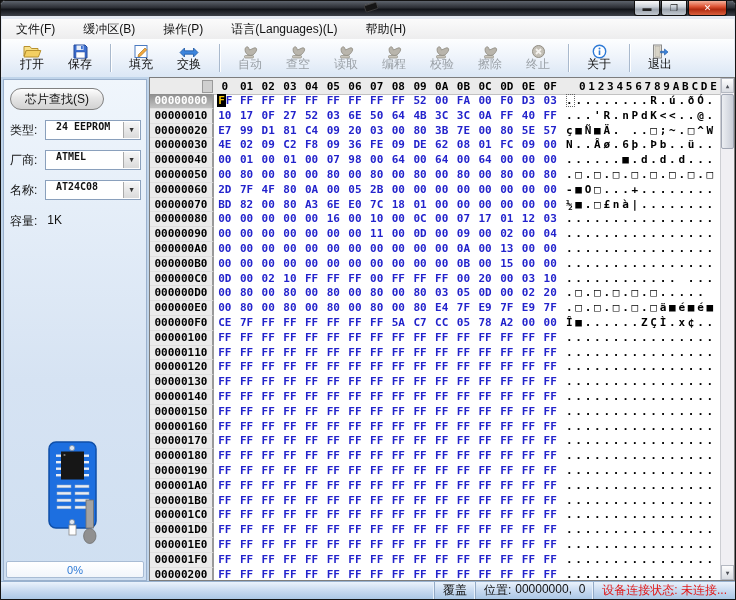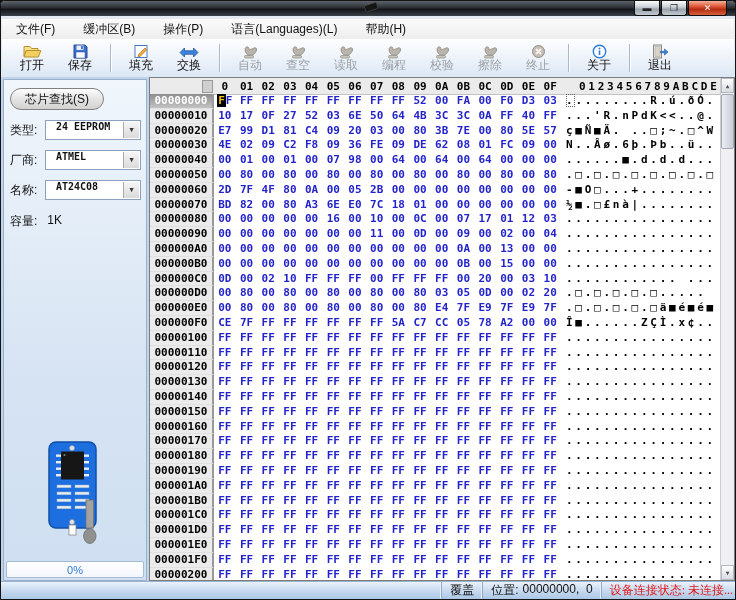--- a/index.html
+++ b/index.html
@@ -43,21 +43,21 @@
   
   .toolbar {
     position:absolute; top:38px; left:1px; right:1px; height:38px;
     background:linear-gradient(#fdfeff,#ecf2fa 55%,#dbe7f5);
     border-bottom:1px solid #bac9dd;
     display:flex; align-items:center; padding-left:6px;
   }
   .tbtn {
     min-width:46px; height:36px; padding:0 1px;
     display:flex; flex-direction:column; align-items:center; justify-content:center;
-    font-size:12px; color:#111; line-height:1.1;
+    font-size:12px; color:#111; line-height:1.1;font-family:Liberation Mono, monospace;
   }
   .tbtn.disabled { color:#9aa0a6; }
   .tbtn .icon { height:16px; display:flex; align-items:flex-end; justify-content:center; }
   .tsep { width:1px; height:28px; background:#a9b9cd; box-shadow:1px 0 0 #ffffff; margin:0 6px; }
   
   .main { position:absolute; top:76px; left:0; right:0; bottom:18px; background:#bfd4ea; }
   
   .sidebar {
     position:absolute; top:2px; left:2px; width:144px; bottom:0; box-sizing:border-box;
     background:linear-gradient(#f0f6fc,#d6e3f3 60%,#cfdff1);
@@ -139,21 +139,21 @@
   }
   
   .statusbar {
     position:absolute; bottom:0; left:0; right:0; height:18px; box-sizing:border-box;
     background:linear-gradient(#eaf2fc,#c5d8ef 55%,#abc7e5);
     border-top:1px solid #98b2d0;
     display:flex; align-items:center; justify-content:flex-end;
     font-size:12px; color:#111; overflow:hidden; white-space:nowrap;
   }
   .sitem { padding:0 8px; border-left:1px solid #93aac6; box-shadow:-1px 0 0 #e8f1fb; display:flex; gap:4px; white-space:pre; }
-  .sitem.red { color:#e01818; padding-right:2px;font-family:Liberation Serif, serif; }
+  .sitem.red { color:#e01818; padding-right:8px; }
 </style>
 </head>
 <body>
 
 <div class="window">
 
   <div class="titlebar">
     <span class="icon"><svg width="16" height="13" viewBox="0 0 16 13">
           <g transform="rotate(-18 8 6.5)">
             <rect x="3" y="1.6" width="1.5" height="1.6" fill="#5a5a5a"></rect>

